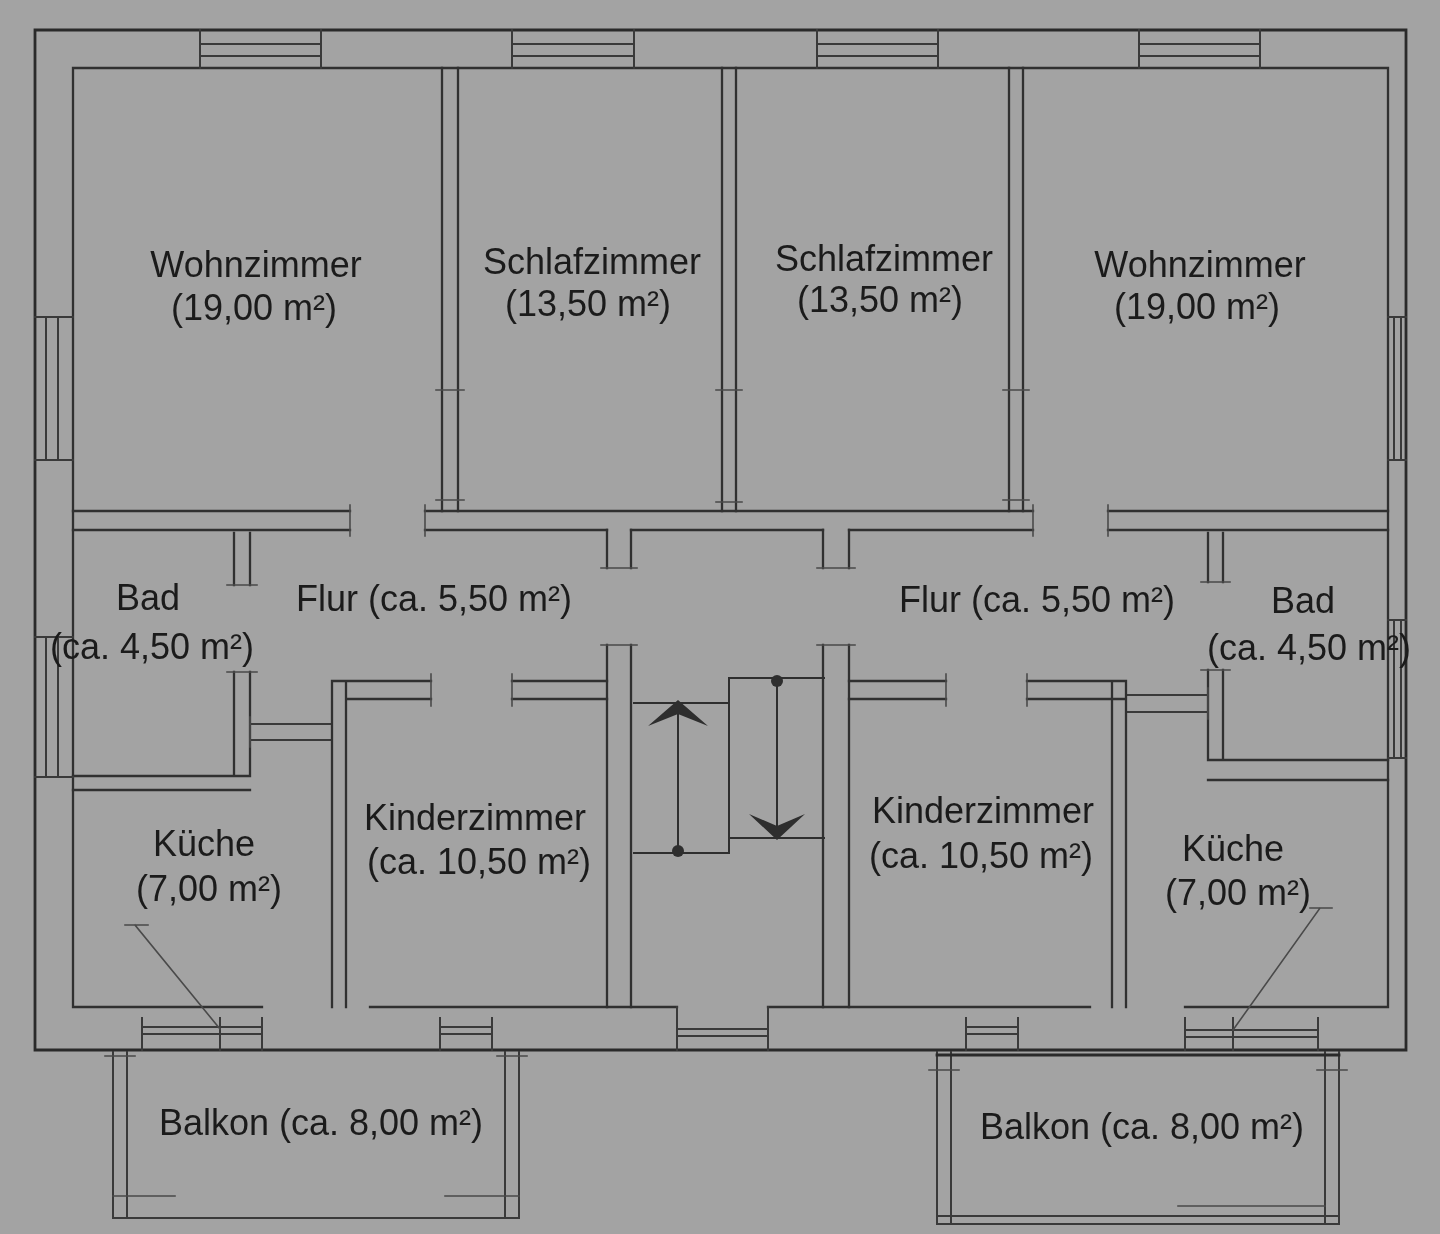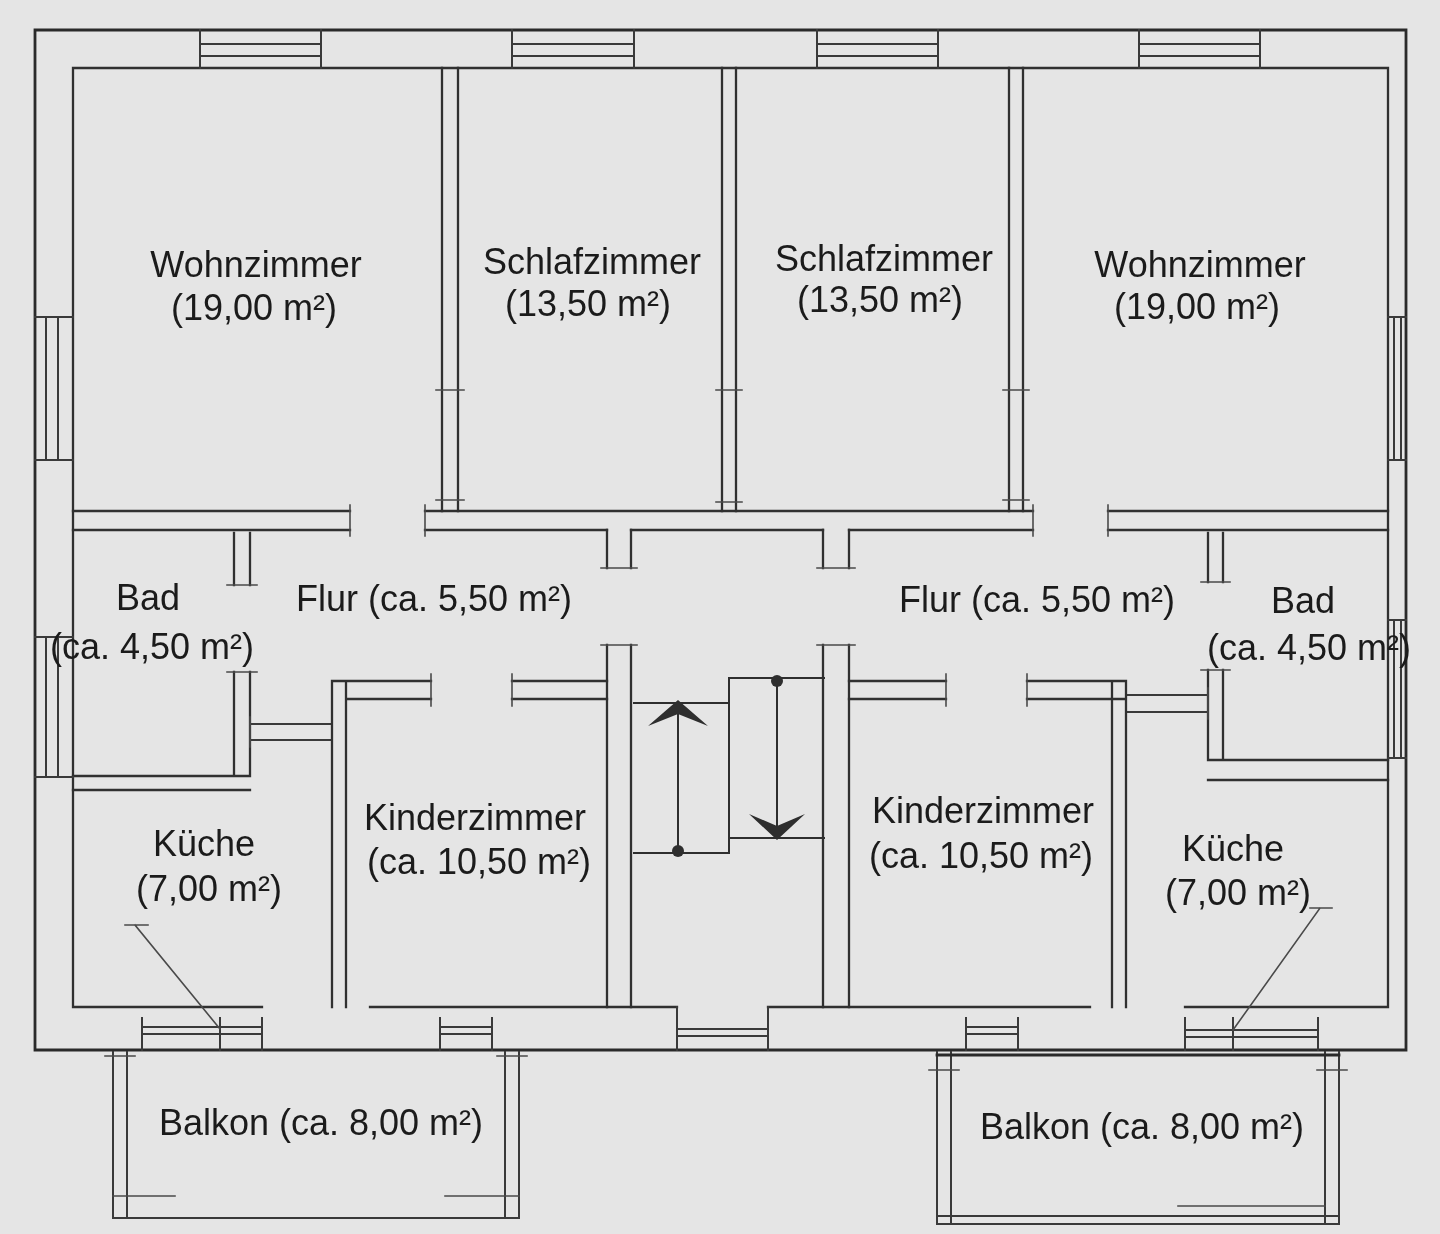--- a/index.html
+++ b/index.html
@@ -1,19 +1,19 @@
 <!DOCTYPE html>
 <html><head>
 <meta charset="utf-8">
 <style>
   html,body{margin:0;padding:0;background:#ffffff;}
   .canvas{
     position:relative;
     width:1440px;height:1234px;
-    background:#e5e5e5;
+    background:#a3a3a3;
     font-family:"Liberation Sans", sans-serif;
     overflow:hidden;
   }
   svg{display:block;}
   .wall{stroke:#303030;stroke-width:2.3;fill:none;stroke-linecap:square;}
   .wall-heavy{stroke:#2a2a2a;stroke-width:2.8;fill:none;stroke-linecap:square;}
   .win{stroke:#3a3a3a;stroke-width:2;fill:none;stroke-linecap:square;}
   .thin{stroke:#4a4a4a;stroke-width:1.6;fill:none;stroke-linecap:square;}
   .stair{stroke:#2e2e2e;stroke-width:2;fill:none;stroke-linecap:square;}
   .stair-fill{fill:#2e2e2e;stroke:none;}

